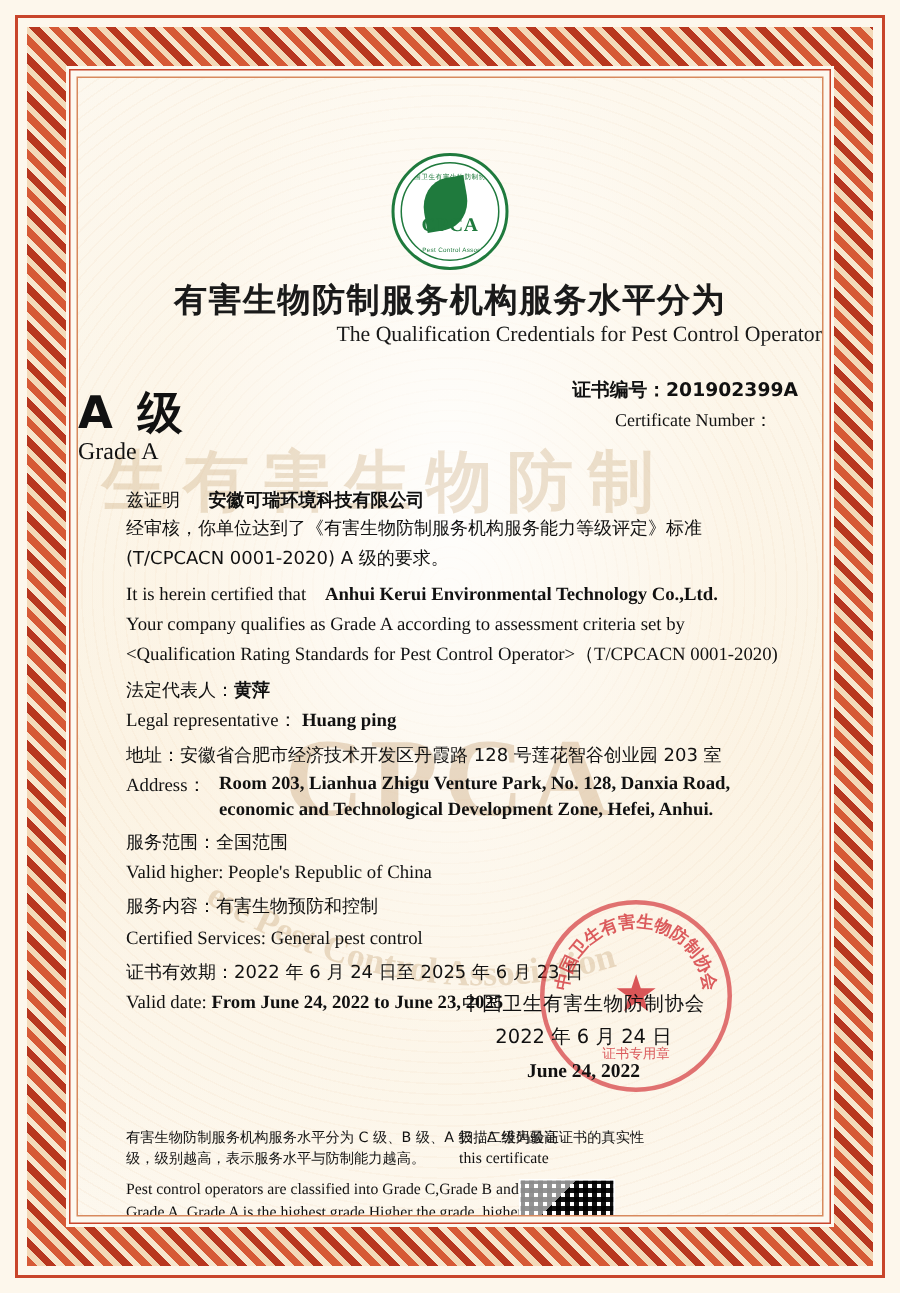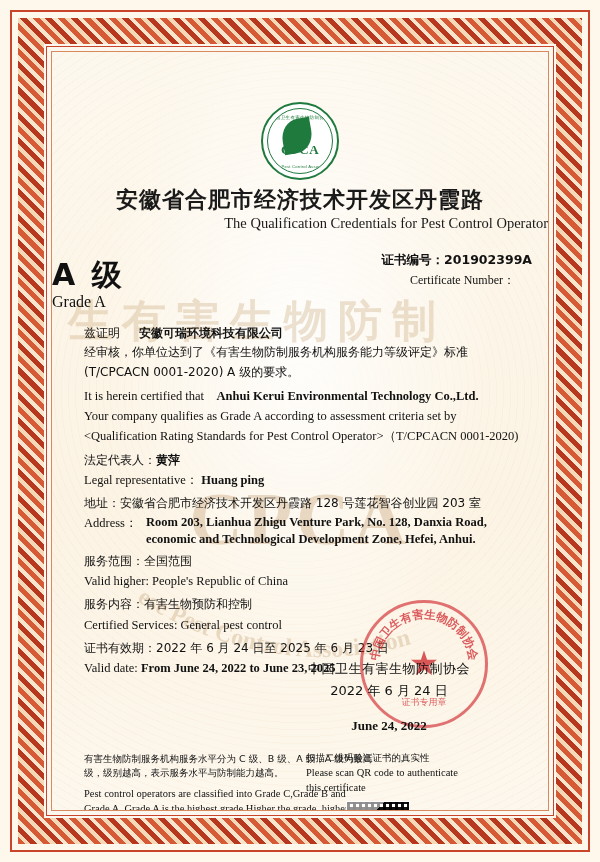--- a/index.html
+++ b/index.html
@@ -292,21 +292,21 @@
     font-family: "DejaVu Sans", sans-serif;
     font-size: 13px;
     color: #111;
     margin-top: 4px;
   }
   .issuer .l3 {
     font-family: "Liberation Serif", serif;
     font-size: 13px;
     font-weight: bold;
     color: #111;
-    margin-top: 18px;
+    margin-top: 6px;
   }
 
   
   .seal {
     position: absolute;
     right: 60px;
     top: 548px;
     width: 128px;
     height: 128px;
     border-radius: 50%;
@@ -429,21 +429,21 @@
 
     <div class="logo">
       <div class="logo-inner">
         <div class="logo-top-cn">中国卫生有害生物防制协会</div>
         <div class="logo-leaf"></div>
         <div class="logo-text">CPCA</div>
         <div class="logo-bottom-en">China Pest Control Association</div>
       </div>
     </div>
 
-    <div class="title-cn">安徽省合肥市经济技术开发区丹霞路</div>
+    <div class="title-cn">有害生物防制服务机构服务水平分为</div>
     <div class="title-en">The Qualification Credentials for Pest Control Operator</div>
 
     <div class="certno-cn">
       <span>证书编号：</span><span>201902399A</span>
     </div>
     <div class="certno-en">Certificate Number：</div>
 
     <div class="grade-cn">A 级</div>
     <div class="grade-en">Grade A</div>
 
@@ -536,19 +536,18 @@
       <div class="l3">June 24, 2022</div>
     </div>
 
     <div class="footer">
       <div class="fcn">有害生物防制服务机构服务水平分为 C 级、B 级、A 级，A 级为最高级，级别越高，表示服务水平与防制能力越高。</div>
       <div class="fen">Pest control operators are classified into Grade C,Grade B and Grade A. Grade A is the highest grade.Higher the grade, higher the service standard and pest control capabilities.</div>
     </div>
 
     <div class="qr-block">
       <div class="qr-text-cn">扫描二维码验证证书的真实性</div>
-      <div class="qr-text-en">Please scan QR code to authenticate</div>
       <div class="qr-text-en">this certificate</div>
       <div class="qr-code"></div>
     </div>
 
   </div>
 </div>
 
 </body></html>

